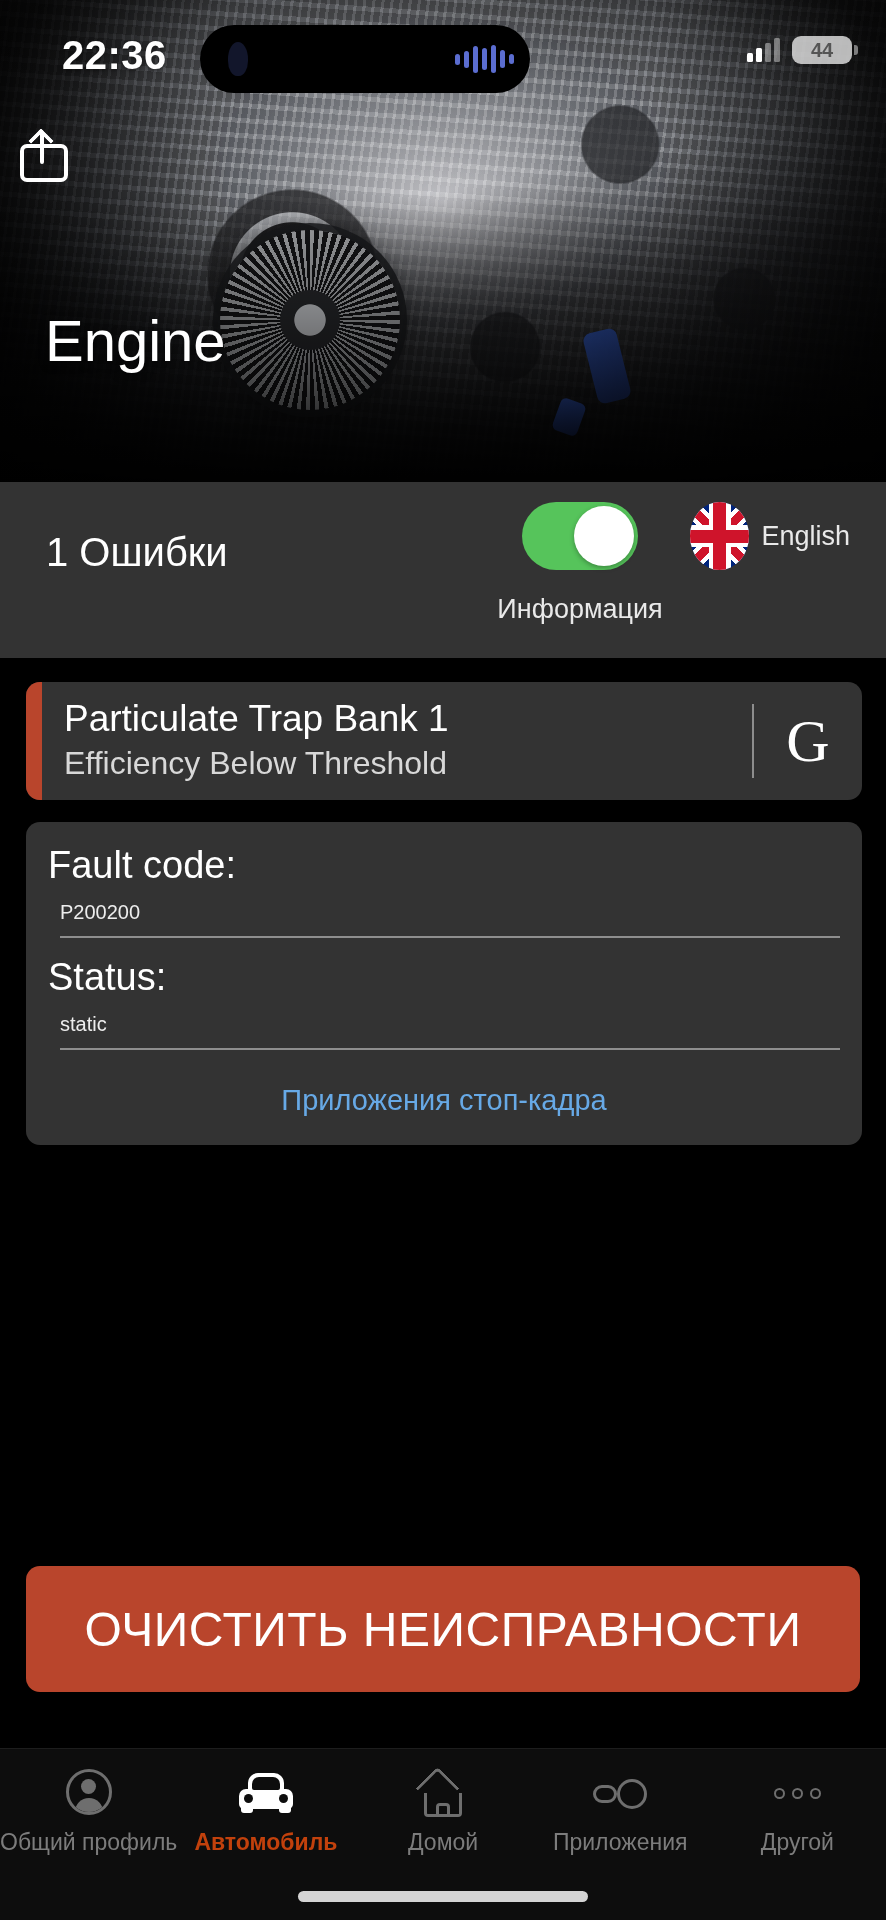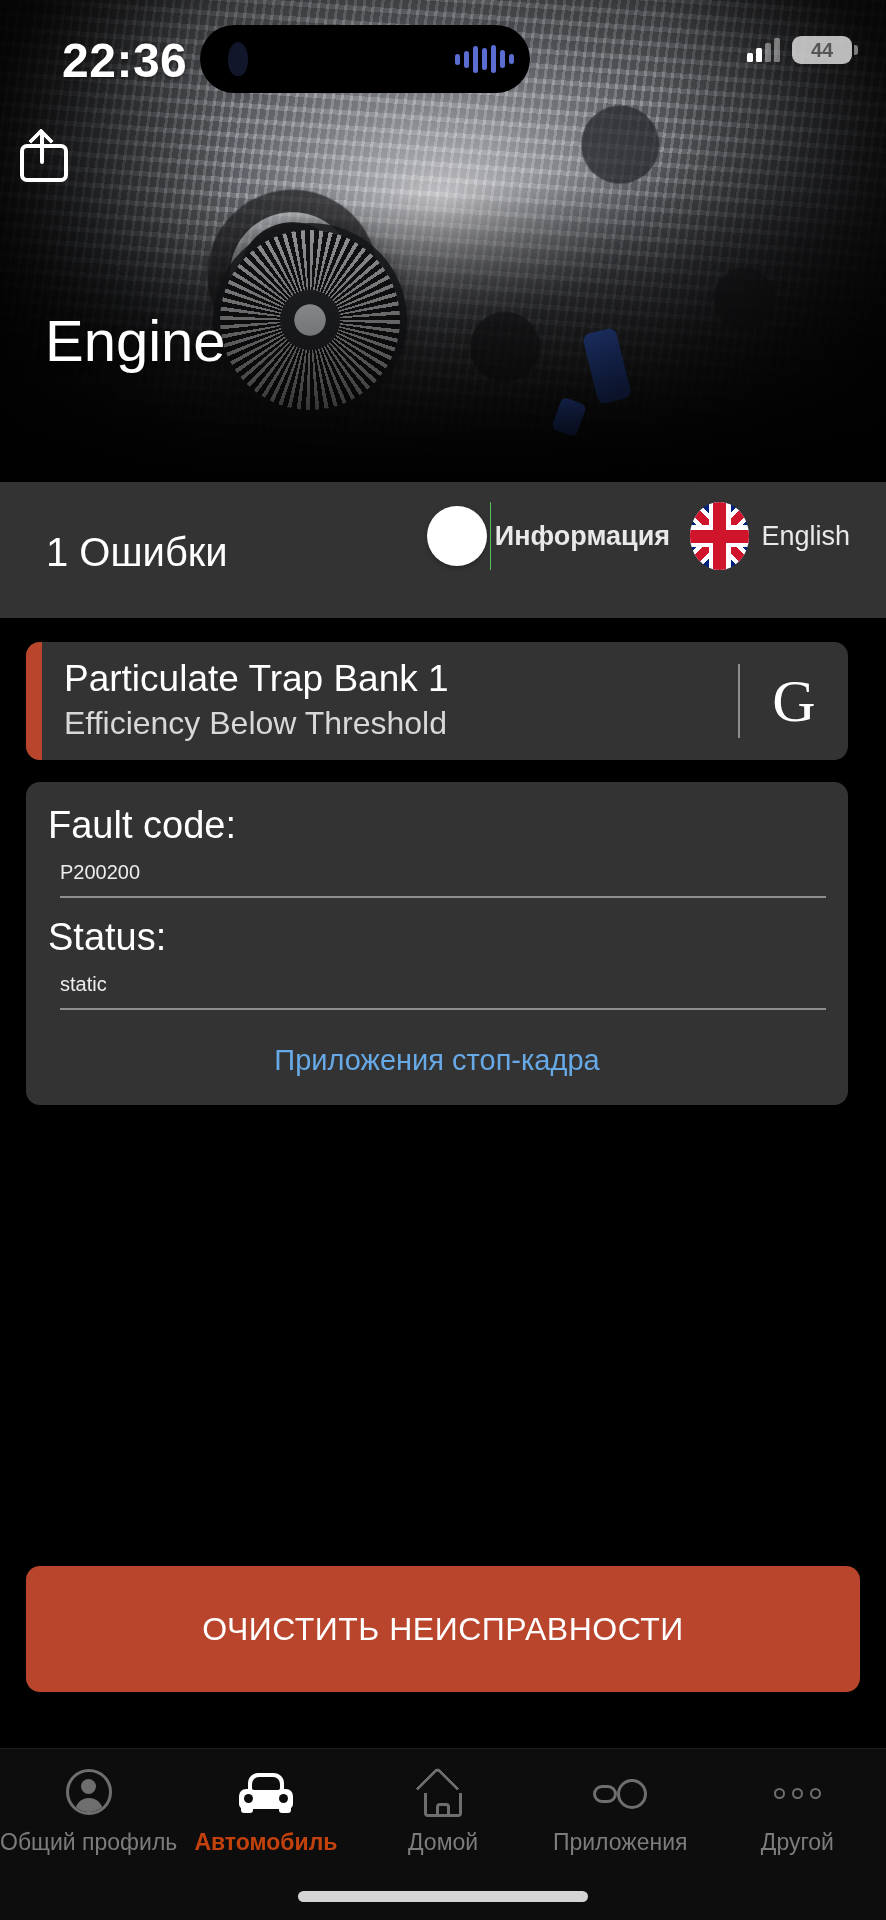--- a/index.html
+++ b/index.html
@@ -101,21 +101,21 @@
   .statusbar {
     position: absolute;
     top: 0; left: 0;
     width: 886px; height: 110px;
     z-index: 30;
   }
   .sb-time {
     position: absolute;
     left: 62px; top: 33px;
     color: #fff;
-    font-size: 48px;
+    font-size: 40px;
     font-weight: 700;
     letter-spacing: 0.5px;
     text-shadow: 0 1px 4px rgba(0,0,0,0.55);
   }
   .island {
     position: absolute;
     left: 200px; top: 25px;
     width: 330px; height: 68px;
     background: #000;
     border-radius: 40px;
@@ -280,40 +280,40 @@
     font-size: 58px;
     font-weight: 400;
     z-index: 20;
     text-shadow: 0 2px 10px rgba(0,0,0,0.6);
   }
 
   
   .summary {
     position: relative;
     width: 886px;
-    height: 136px;
+    height: 176px;
     background: #333333;
     display: flex;
     align-items: center;
   }
   .err-count {
     position: absolute;
     left: 46px; top: 48px;
     color: #fff;
     font-size: 40px;
     font-weight: 400;
   }
   .toggle-group {
     position: absolute;
     left: 490px; top: 20px;
     width: 180px;
     display: flex;
-    align-items: center;
-    gap: 4px;
-    font-weight: bold;
+    flex-direction: column;
+    align-items: center;
+    gap: 24px;
   }
   .switch {
     width: 116px; height: 68px;
     background: #56c45b;
     border-radius: 34px;
     position: relative;
     cursor: pointer;
   }
   .switch .knob {
     position: absolute;
@@ -369,21 +369,21 @@
     background:
       linear-gradient(#cf142b,#cf142b) center/100% 13px no-repeat,
       linear-gradient(#cf142b,#cf142b) center/13px 100% no-repeat;
   }
 
   
   .content {
     position: relative;
     width: 886px;
     background: #000;
-    padding: 24px 38px 0 26px;
+    padding: 24px 24px 0 26px;
   }
   .fault-card {
     position: relative;
     display: flex;
     align-items: stretch;
     background: #333333;
     border-radius: 14px;
     overflow: hidden;
     height: 118px;
     cursor: pointer;
@@ -460,21 +460,21 @@
 
   
   .clear-btn {
     position: absolute;
     left: 26px; top: 1566px;
     width: 834px; height: 126px;
     background: #b9452c;
     border-radius: 14px;
     border: none;
     color: #fff;
-    font-size: 32px;
+    font-size: 48px;
     letter-spacing: 0.5px;
     cursor: pointer;
     font-family: "Liberation Sans", sans-serif;
   }
 
   
   .tabbar {
     position: absolute;
     left: 0; bottom: 0;
     width: 886px; height: 172px;

